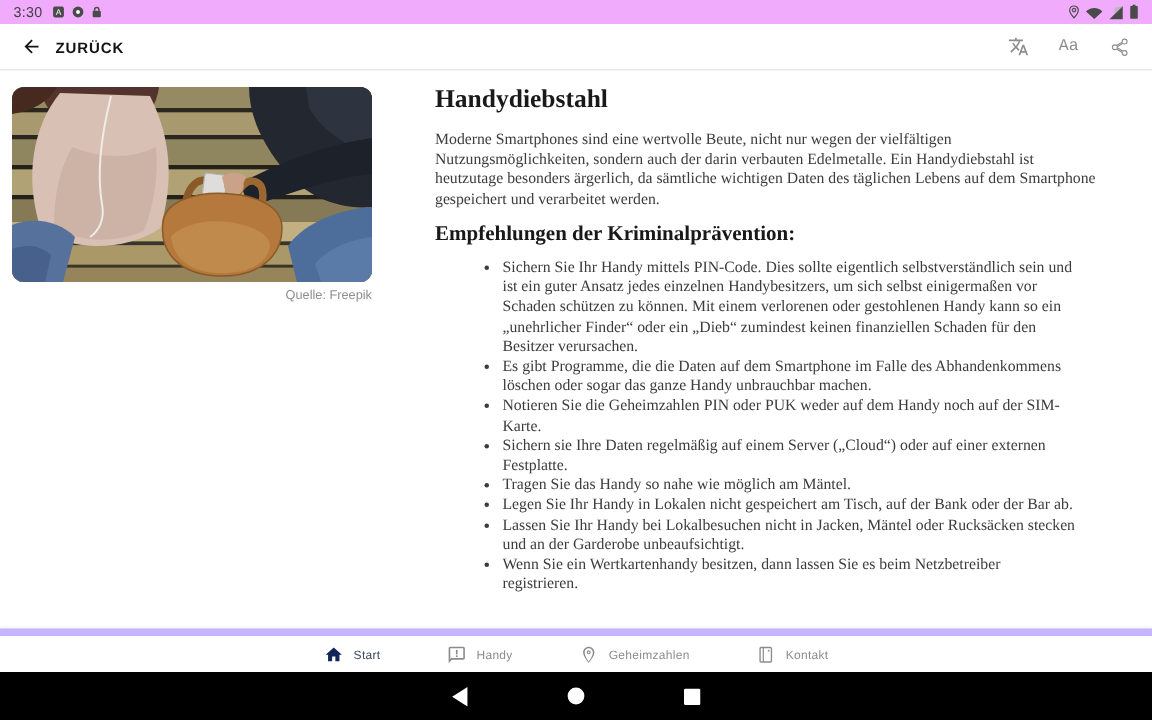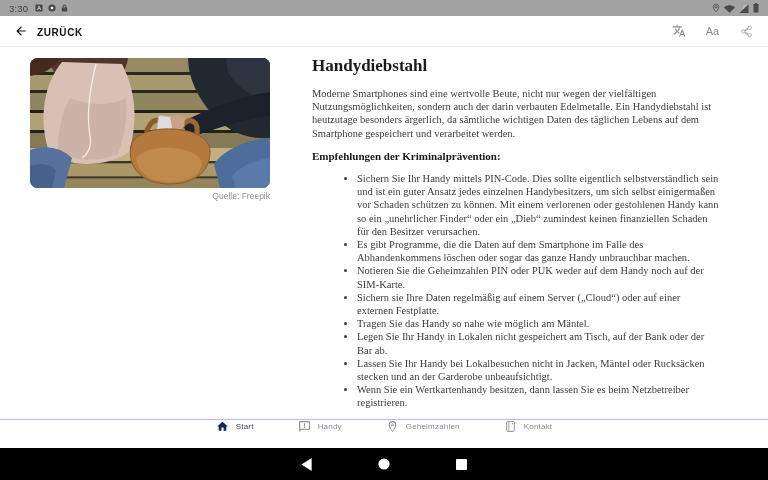--- a/index.html
+++ b/index.html
@@ -2,51 +2,51 @@
 <html><head>
 <meta charset="utf-8">
 <style>
   * { box-sizing: border-box; }
   html,body { margin:0; padding:0; }
   body {
     width:768px; height:480px; overflow:hidden;
     font-family:"Liberation Sans", sans-serif;
     background:#ffffff; color:#3a3a3a;
   }
-  .screen { width:768px; height:480px; display:flex; flex-direction:column; background:#a3a3a3; }
+  .screen { width:768px; height:480px; display:flex; flex-direction:column; background:#f0abfc; }
 
   
   .status-bar { height:16px; flex:0 0 16px; display:flex; align-items:center; padding:0 9px; }
   .status-time { font-size:9.5px; color:#3f3f3f; letter-spacing:.2px; }
   .notif-icons { display:flex; align-items:center; gap:5px; margin-left:7px; }
   .status-right { margin-left:auto; display:flex; align-items:center; gap:4px; }
   .sicon { display:block; }
 
   
   .toolbar { height:31px; flex:0 0 31px; display:flex; align-items:center; padding:0 14px; border-bottom:1px solid #e9e9e9; background:#fff; }
   .back-btn { display:flex; align-items:flex-end; gap:9px; cursor:pointer; }
   .back-label { font-size:10px; font-weight:700; letter-spacing:.6px; color:#141414; }
-  .toolbar-actions { margin-left:auto; display:flex; gap:19px; }
+  .toolbar-actions { margin-left:auto; display:flex; gap:19px;font-family:Liberation Mono, monospace; }
   .tool-icon { width:15px; height:15px; display:flex; align-items:center; justify-content:center; color:#8d8d8d; }
   .aa-icon { font-size:11px; color:#8d8d8d; font-weight:400; }
 
   
   .content { flex:1 1 auto; display:flex; overflow:hidden; background:#fff; }
-  .left-col { flex:0 0 290px; padding:11px 0 0 8px;margin-left:22px; }
+  .left-col { flex:0 0 290px; padding:11px 0 0 8px; }
   .photo-wrap { width:240px; height:130px; border-radius:8px; overflow:hidden; background:#8a8460; }
   .photo-caption { width:240px; text-align:right; font-size:8.5px; color:#8f8f8f; margin-top:3px; }
   .right-col { flex:1 1 auto; padding:9px 33px 0 0; font-size:10.5px; line-height:13.2px; color:#3c3c3c;font-family:Liberation Serif, serif; }
   .article-title { font-size:17px; line-height:20px; font-weight:700; color:#191919; margin:0 0 11px; }
   .article-intro { margin:0 0 9px; }
-  .sec-heading { font-size:11px; font-weight:700; color:#191919; margin:10px 0 9px; }
+  .sec-heading { font-size:14px; font-weight:700; color:#191919; margin:10px 0 9px; }
   .bullets { margin:0 16px 9px; padding:0 0 0 29px; list-style:disc; }
   .bullets li { margin:0; padding:0; }
 
   
-  .tab-bar { height:29px; flex:0 0 29px; background:#fff; border-top:1px solid #c4b5fd; box-shadow:0 -1px 3px rgba(0,0,0,.05); display:flex; align-items:flex-start; justify-content:center; gap:44px; }
+  .tab-bar { height:29px; flex:0 0 29px; background:#fff; border-top:5px solid #c4b5fd; box-shadow:0 -1px 3px rgba(0,0,0,.05); display:flex; align-items:center; justify-content:center; gap:44px; }
   .tab { display:flex; align-items:center; gap:7px; cursor:pointer; }
   .tab-label { font-size:8px; color:#8c8c8c; letter-spacing:.2px; }
   .tab.active .tab-label { color:#3c465a; }
 
   
   .android-nav { height:32px; flex:0 0 32px; background:#000; display:flex; align-items:center; justify-content:center; gap:63px; }
   .nav-btn { width:14px; height:14px; display:flex; align-items:center; justify-content:center; cursor:pointer; }
 </style>
 </head>
 <body>

